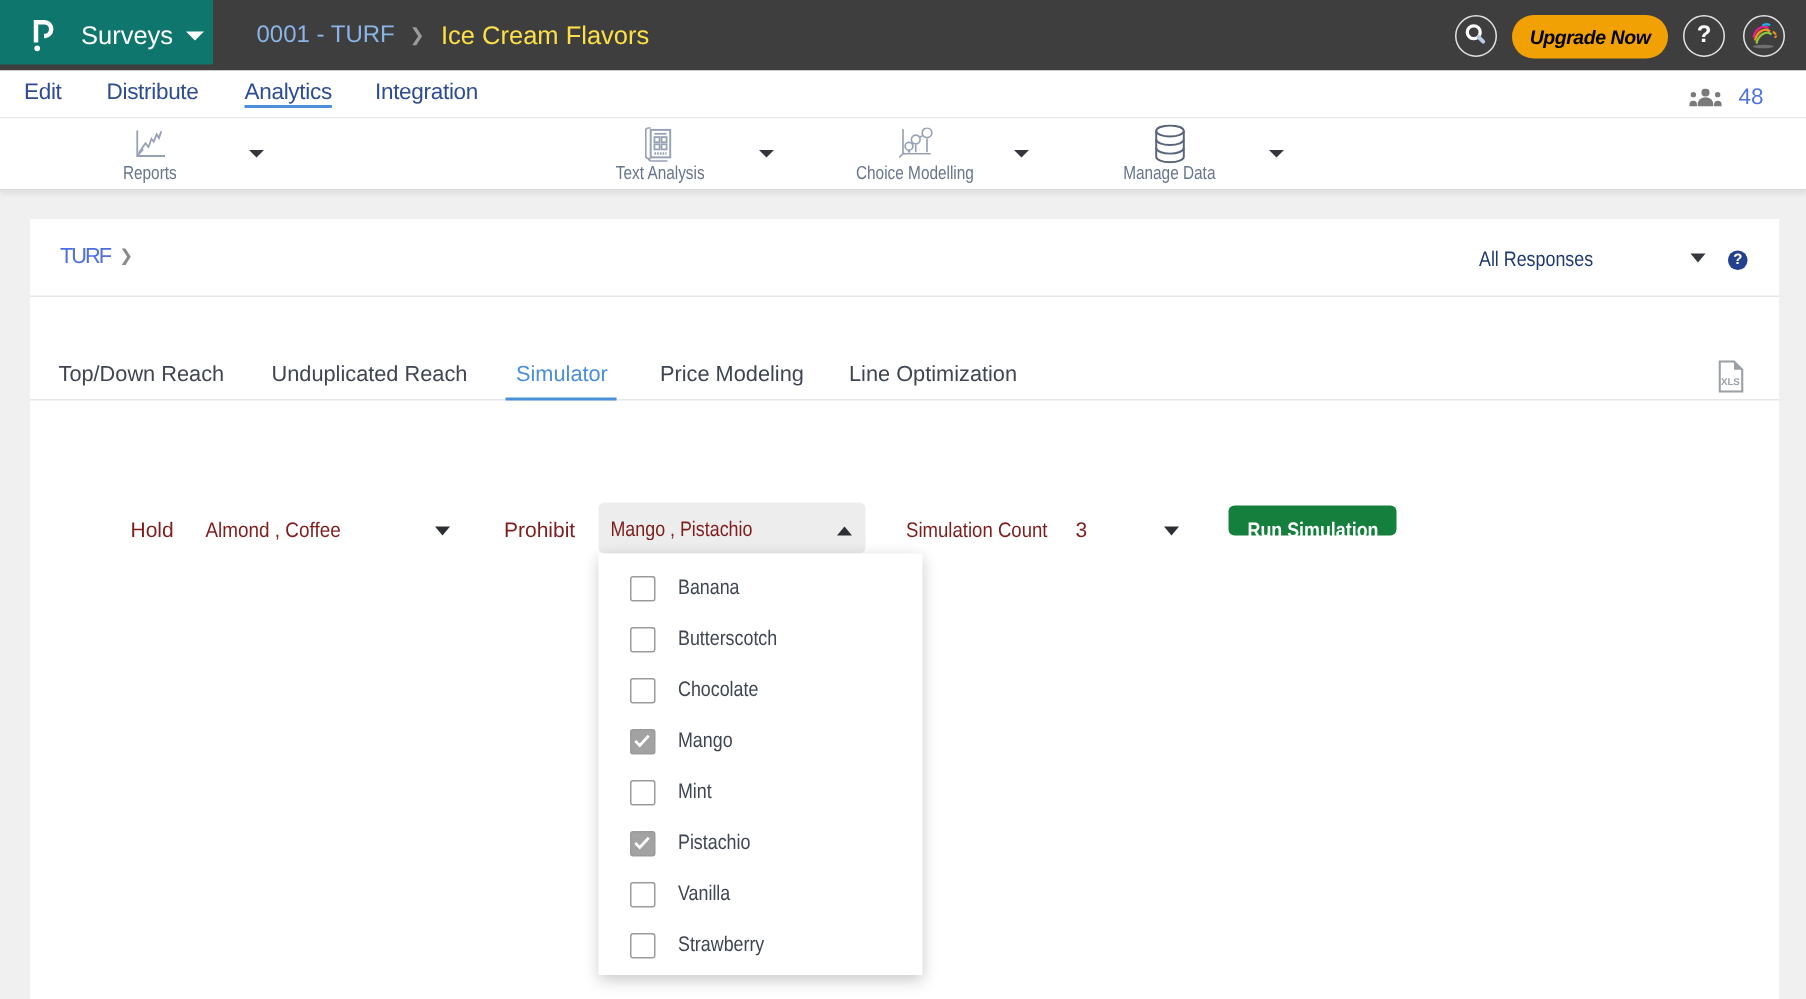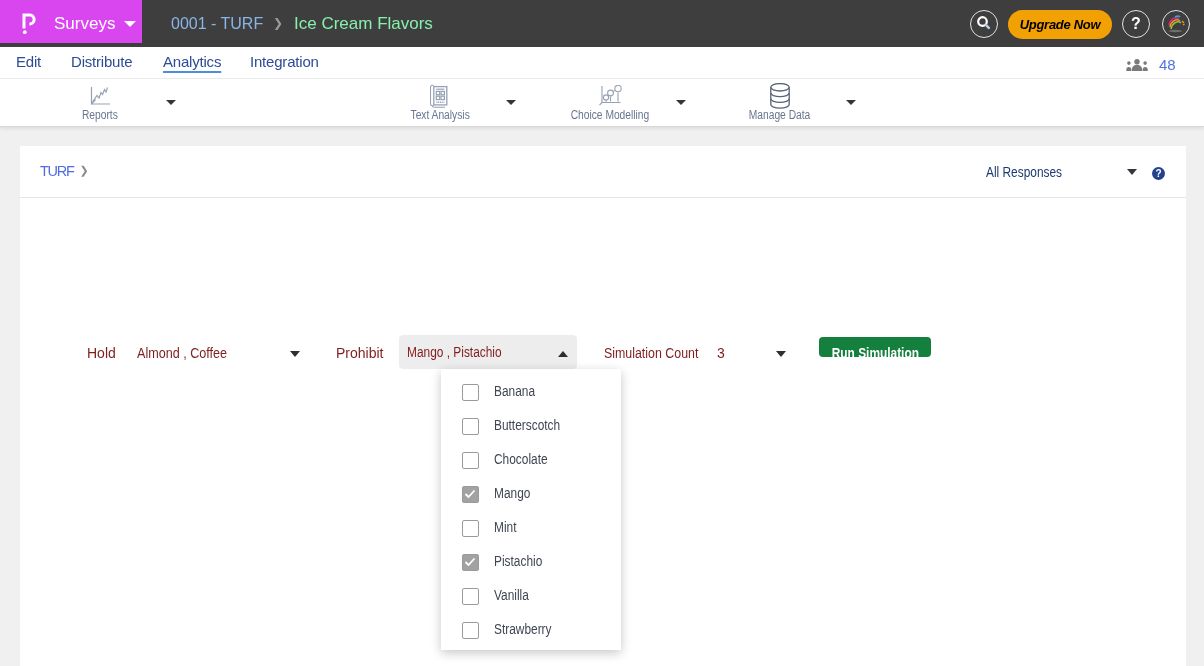--- a/index.html
+++ b/index.html
@@ -2,27 +2,27 @@
 <html><head>
 <meta charset="utf-8">
 <style>
 * { margin:0; padding:0; box-sizing:border-box; }
 html,body { width:1204px; height:666px; overflow:hidden; background:#f0f0f1;
   font-family:"Liberation Sans", sans-serif; position:relative; }
 .sq { display:inline-block; transform-origin:0 50%; }
 
 
 #topbar { position:absolute; left:0; top:0; width:1204px; height:47px; background:#3e3e3e; }
-#logoblock { position:absolute; left:0; top:0; width:142px; height:43px; background:#d946ef; }
+#logoblock { position:absolute; left:0; top:0; width:142px; height:43px; background:#0f766e; }
 #surveys { position:absolute; left:54px; top:14px; color:#fff; font-size:17px; }
 .caret { width:0; height:0; border-left:6px solid transparent; border-right:6px solid transparent; border-top:6px solid #fff; position:absolute; }
 #surveys-caret { left:124px; top:21px; }
 #hbc1 { position:absolute; left:171px; top:15px; font-size:16px; color:#8ab5e8; }
 #hbc-sep { position:absolute; left:273px; top:16px; font-size:12px; color:#9b9b9b; }
-#hbc2 { position:absolute; left:294px; top:14px; font-size:17px; color:#86efac; }
+#hbc2 { position:absolute; left:294px; top:14px; font-size:17px; color:#fde047; }
 .hcircle { position:absolute; top:10px; width:28px; height:28px; border:1.5px solid #e3e3e3; border-radius:50%; }
 #h-search { left:970px; }
 #upgrade { position:absolute; left:1008px; top:10px; width:104px; height:29px; background:#f2a105; border-radius:14.5px; color:#000000; font-size:13px; letter-spacing:-0.3px; font-weight:bold; text-align:center; line-height:29px;font-style:italic; }
 #h-help { left:1122px; color:#fff; font-weight:bold; font-size:16px; text-align:center; line-height:25px; }
 #h-avatar { left:1162px; overflow:hidden; }
 
 
 #nav2 { position:absolute; left:0; top:47px; width:1204px; height:32px; background:#fff; border-bottom:1px solid #e9e9e9; }
 #nav2 .lnk { position:absolute; top:6px; font-size:15px; color:#2d4c94; letter-spacing:-0.2px; }
 #nav2 .active { text-decoration:underline; text-decoration-color:#4a90d9; text-decoration-thickness:2px; text-underline-offset:3.5px; }
@@ -54,21 +54,21 @@
 
 
 .flabel { position:absolute; font-size:14px; color:#7f1d1d; white-space:pre; }
 .fcaret { width:0; height:0; border-left:5px solid transparent; border-right:5px solid transparent; border-top:6px solid #2b2f33; position:absolute; }
 .fcaret.up { border-top:none; border-bottom:6px solid #2b2f33; }
 #prohibit-box { position:absolute; left:379px; top:189px; width:178px; height:34px; background:#ededed; border-radius:4px; }
 #runbtn { position:absolute; left:799px; top:191px; width:112px; height:20px; background:#15803d; border-radius:4px; color:#fff; font-size:14px; font-weight:bold; text-align:center; line-height:32px; }
 #runbtn span { display:inline-block; transform:scaleX(0.85); transform-origin:50% 50%; }
 
 
-#panel { position:absolute; left:379px; top:223px; width:180px; height:281px; background:#fff; box-shadow:0 3px 10px rgba(0,0,0,0.22);margin-left:42px; }
+#panel { position:absolute; left:379px; top:223px; width:216px; height:281px; background:#fff; box-shadow:0 3px 10px rgba(0,0,0,0.22); }
 .item { position:absolute; left:0; width:180px; height:34px; }
 .cb { position:absolute; left:21px; top:0; width:17px; height:17px; border:1.5px solid #9b9b9b; border-radius:2px; background:#fff; }
 .cb.ck { background:#a2a2a2; border-color:#9b9b9b; }
 .cb.ck svg { position:absolute; left:1px; top:2px; }
 .ilbl { position:absolute; left:53px; top:-1px; font-size:14px; color:#3f4652; }
 .ilbl span { display:inline-block; transform:scaleX(0.85); transform-origin:0 50%; }
 </style>
 </head>
 <body>
 
@@ -179,20 +179,33 @@
 </div>
 
 <div id="card">
   <div id="crumbrow">
     <span id="c-turf">TURF</span>
     <span id="c-sep">❯</span>
     <span id="c-allresp"><span class="sq" style="transform:scaleX(0.85)">All Responses</span></span>
     <div id="c-caret"></div>
     <div id="c-help">?</div>
   </div>
+  <div id="tabsrow">
+    <span class="ctab" style="left:19px">Top/Down Reach</span>
+    <span class="ctab" style="left:161px">Unduplicated Reach</span>
+    <span class="ctab sel" style="left:324px">Simulator</span>
+    <span class="ctab" style="left:420px">Price Modeling</span>
+    <span class="ctab" style="left:546px">Line Optimization</span>
+    <div id="sim-underline"></div>
+    <svg width="18" height="22" viewBox="0 0 18 22" style="position:absolute;left:1125px;top:42px">
+      <path d="M1.5 1 H11 L16.5 6.5 V21 H1.5 Z" fill="none" stroke="#9aa0a6" stroke-width="1.4"></path>
+      <path d="M11 1 L11 6.5 L16.5 6.5 Z" fill="#9aa0a6"></path>
+      <text x="8.6" y="16.5" font-size="6.5" font-weight="bold" fill="#9aa0a6" text-anchor="middle" font-family="Liberation Sans">XLS</text>
+    </svg>
+  </div>
 
   <span class="flabel" style="left:67px; top:199px">Hold</span>
   <span class="flabel" style="left:117px; top:199px"><span class="sq" style="transform:scaleX(0.9)">Almond , Coffee</span></span>
   <div class="fcaret" style="left:270px; top:205px"></div>
   <span class="flabel" style="left:316px; top:199px">Prohibit</span>
   <div id="prohibit-box">
     <span class="flabel" style="left:8px; top:9px"><span class="sq" style="transform:scaleX(0.85)">Mango , Pistachio</span></span>
     <div class="fcaret up" style="left:159px; top:16px"></div>
   </div>
   <span class="flabel" style="left:584px; top:199px"><span class="sq" style="transform:scaleX(0.885)">Simulation Count</span></span>

